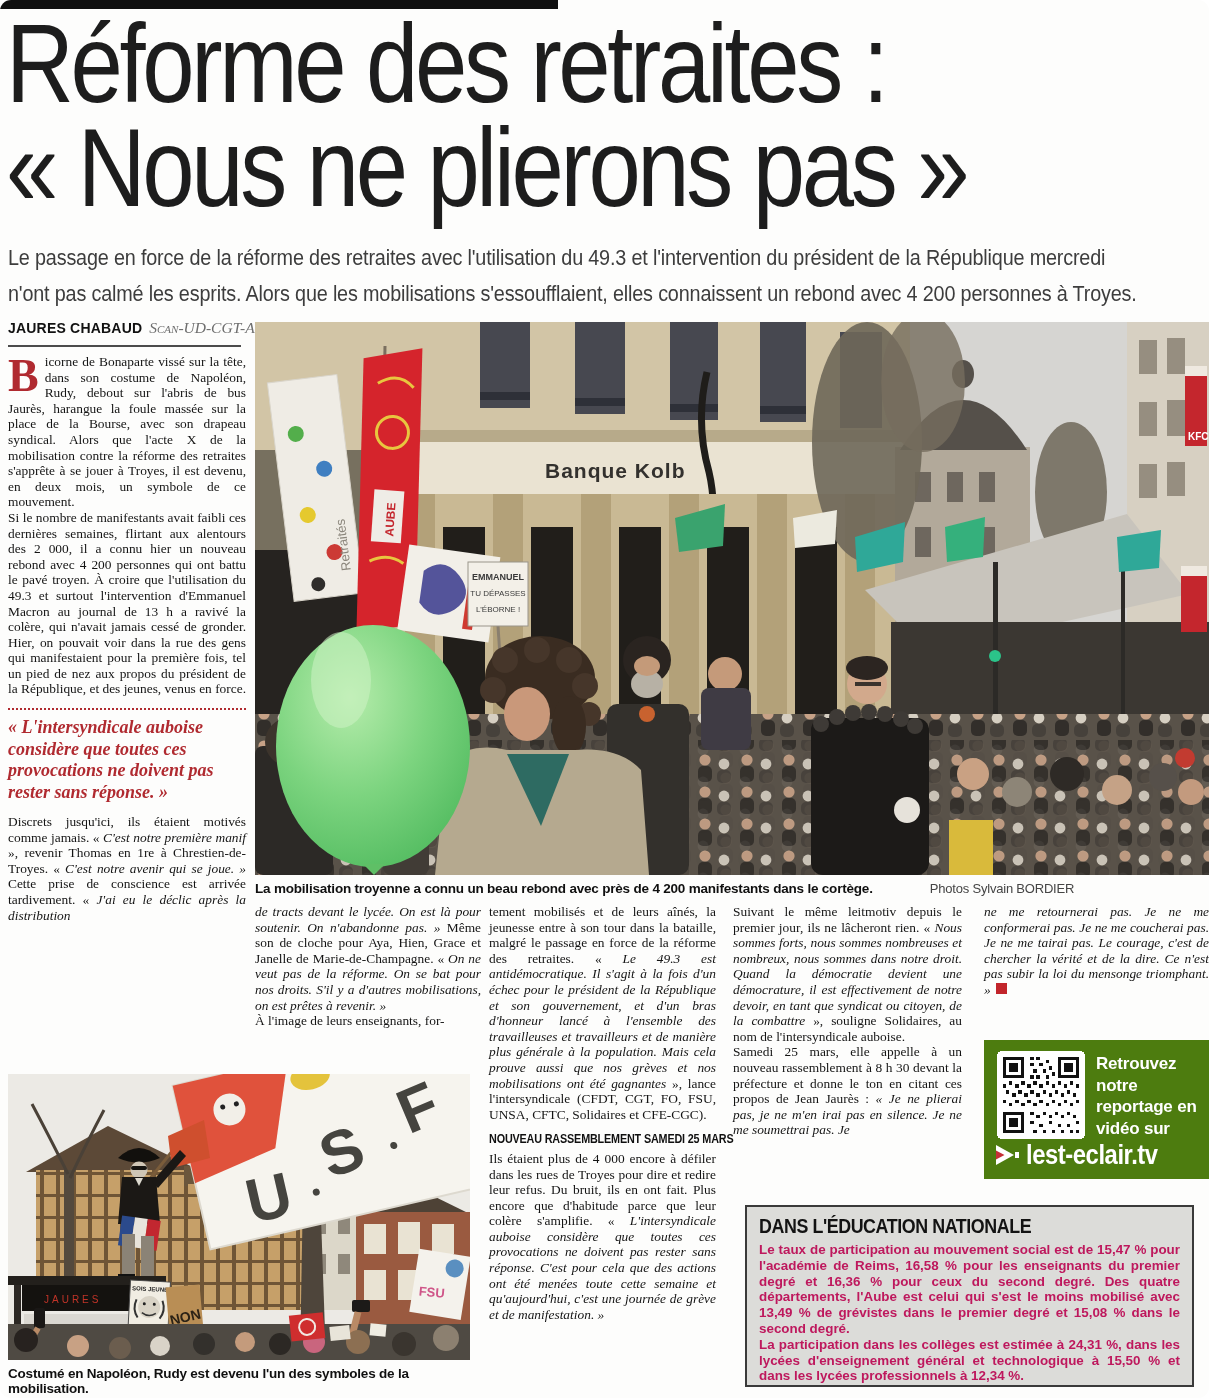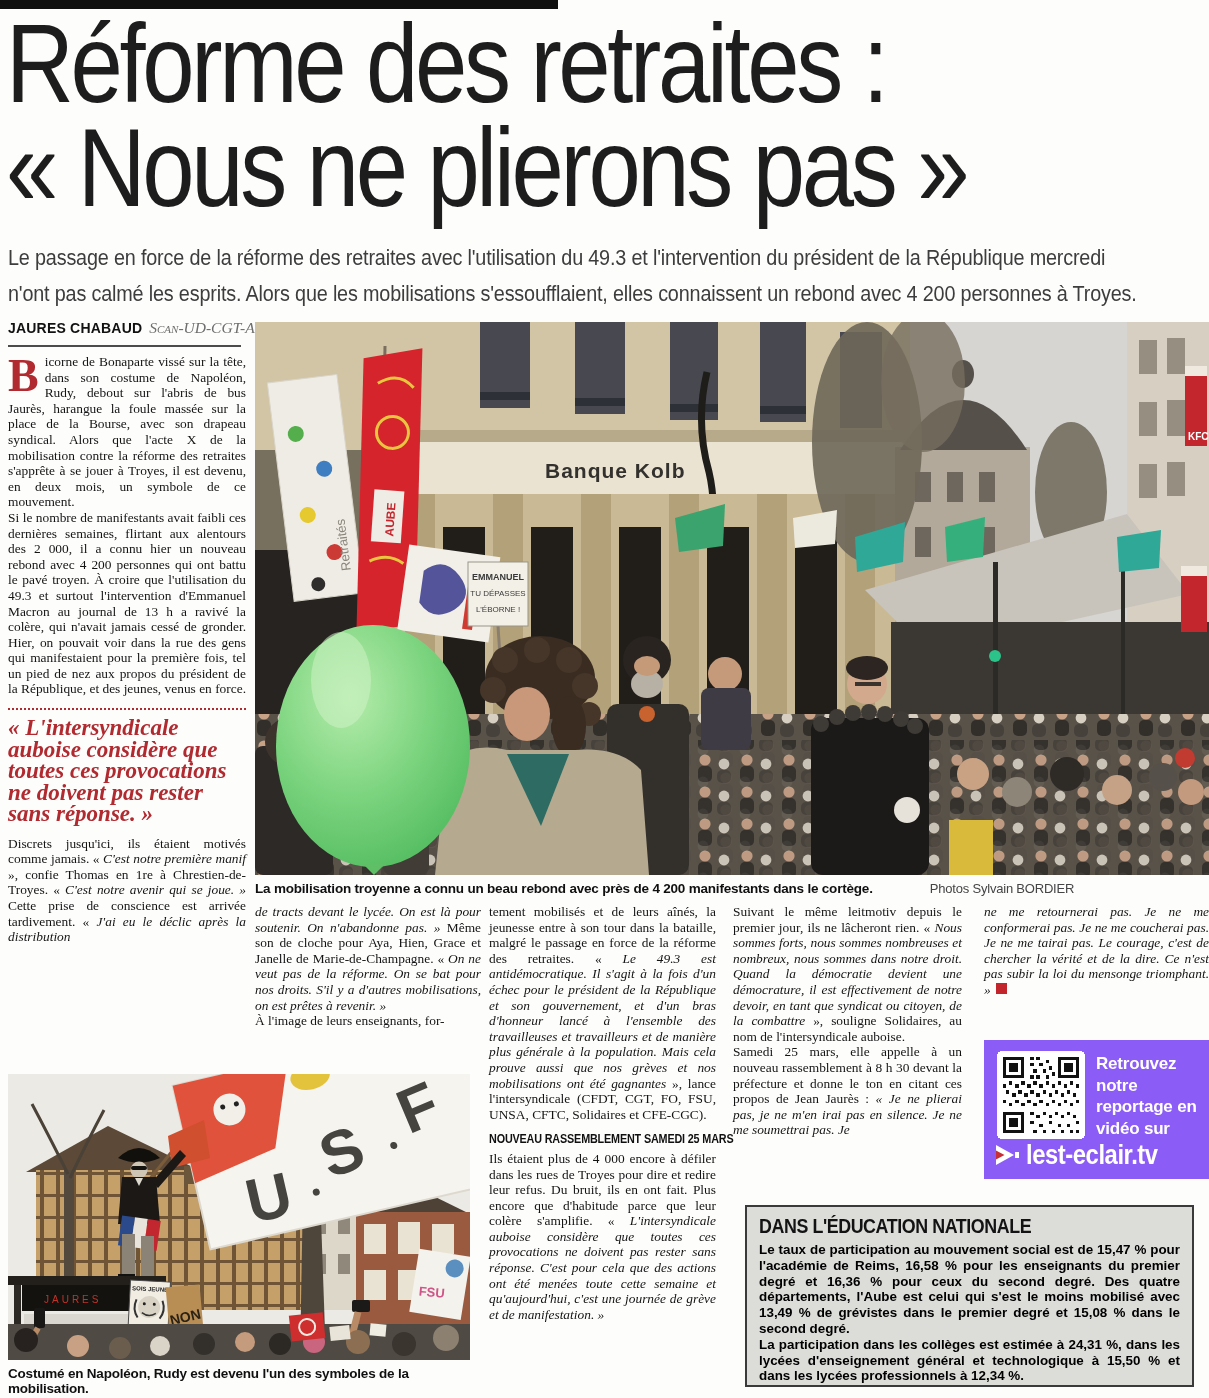--- a/index.html
+++ b/index.html
@@ -1,17 +1,17 @@
 <!DOCTYPE html>
 <html><head>
 <meta charset="utf-8">
 <style>
   html,body{margin:0;padding:0;background:#ffffff;}
   .page{position:relative;width:1209px;height:1398px;background:#fdfdfc;overflow:hidden;
-        font-family:"Liberation Serif",serif;color:#161616;}
+        font-family:"Liberation Serif",serif;color:#161616;border-radius:11px;}
   .abs{position:absolute;}
   
   .hl-line{font-family:"Liberation Sans",sans-serif;font-weight:400;font-size:112px;
            letter-spacing:-4px;white-space:nowrap;transform:scaleX(.84);transform-origin:0 0;
            line-height:104px;color:#1d1d1d;}
   
   .sf-line{font-family:"Liberation Sans",sans-serif;font-size:22.5px;color:#3d3d3d;
            letter-spacing:-.2px;white-space:nowrap;transform:scaleX(.88);transform-origin:0 0;
            line-height:36px;}
   
@@ -19,45 +19,45 @@
              letter-spacing:.2px;color:#111;}
   .by-credit{font-style:italic;font-variant:small-caps;font-size:15.5px;color:#6e6e6e;margin-left:7px;}
   .rule{border-top:2px solid #4c4c4c;}
   
   .col{font-size:13.4px;line-height:15.6px;text-align:justify;color:#141414;}
   .col p{margin:0;}
   .it{font-style:italic;}
   .dropcap{float:left;font-size:46px;line-height:38px;font-weight:700;color:#b02a30;
            padding:3px 6px 0 0;}
   .pq-sep{border-top:2px dotted #b02a30;margin:11px 0 7px;}
-  .pullquote{font-style:italic;font-weight:700;font-size:23px;line-height:21.5px;
+  .pullquote{font-style:italic;font-weight:700;font-size:18px;line-height:21.5px;
              color:#b02a30;text-align:left;margin:0 0 11px;}
   .subhead{font-family:"Liberation Sans",sans-serif;font-weight:700;font-size:13.5px;
            letter-spacing:-.2px;white-space:nowrap;transform:scaleX(.8);transform-origin:0 0;
            margin:9px 0 4px;color:#101010;}
   .caption{font-family:"Liberation Sans",sans-serif;font-weight:700;font-size:13.5px;
            letter-spacing:-.2px;color:#101010;}
   .caption .credit{font-weight:400;color:#454545;margin-left:9px;font-size:13px;padding-left:48px;}
   .endmark{display:inline-block;width:11px;height:11px;background:#c2252b;margin-left:5px;}
   
-  .videobox{background:#8b5cf6;}
+  .videobox{background:#4d7c0f;}
   .qr{position:absolute;left:13px;top:11px;width:88px;height:88px;background:#fff;border-radius:7px;}
   .promo{position:absolute;left:112px;top:13px;width:104px;color:#fff;
          font-family:"Liberation Sans",sans-serif;font-weight:700;font-size:17px;
          line-height:21.5px;letter-spacing:-.2px;}
   .siterow{position:absolute;left:9px;bottom:8px;display:flex;align-items:center;gap:5px;}
   .site{color:#fff;font-family:"Liberation Sans",sans-serif;font-weight:700;font-size:28px;
         letter-spacing:-.5px;white-space:nowrap;transform:scaleX(.85);transform-origin:0 50%;}
   
   .edubox{background:#dcdcd9;border:2px solid #3a3a3a;box-sizing:border-box;padding:7px 12px 6px;}
   .edu-title{font-family:"Liberation Sans",sans-serif;font-weight:700;font-size:21px;
              letter-spacing:-.5px;white-space:nowrap;transform:scaleX(.85);transform-origin:0 0;
              margin:0 0 4px;color:#131313;}
   .edu-p{font-family:"Liberation Sans",sans-serif;font-weight:700;font-size:13.4px;
-         line-height:15.8px;text-align:justify;color:#000000;margin:0;}
+         line-height:15.8px;text-align:justify;color:#be185d;margin:0;}
   .strip{background:#101010;}
   svg text{font-family:"Liberation Sans",sans-serif;}
 </style>
 </head>
 <body>
 
 <div class="page">
 
   <div class="abs strip" style="left:0;top:0;width:558px;height:9px;"></div>
 
@@ -74,21 +74,21 @@
   <div class="abs" style="left:8px;top:319px;">
     <span class="by-author">JAURES CHABAUD</span><span class="by-credit">Scan-UD-CGT-Aube_Com</span>
   </div>
   <div class="abs rule" style="left:8px;top:345px;width:233px;"></div>
 
   <div class="abs col" style="left:8px;top:354px;width:238px;">
     <p><span class="dropcap">B</span><span>icorne de Bonaparte vissé sur la tête, dans son costume de Napoléon, Rudy, debout sur l'abris de bus Jaurès, harangue la foule massée sur la place de la Bourse, avec son drapeau syndical. Alors que l'acte X de la mobilisation contre la réforme des retraites s'apprête à se jouer à Troyes, il est devenu, en deux mois, un symbole de ce mouvement.</span></p>
     <p>Si le nombre de manifestants avait faibli ces dernières semaines, flirtant aux alentours des 2 000, il a connu hier un nouveau rebond avec 4 200 personnes qui ont battu le pavé troyen. À croire que l'utilisation du 49.3 et surtout l'intervention d'Emmanuel Macron au journal de 13 h a ravivé la colère, qui n'avait jamais cessé de gronder. Hier, on pouvait voir dans la rue des gens qui manifestaient pour la première fois, tel un pied de nez aux propos du président de la République, et des jeunes, venus en force.</p>
     <div class="pq-sep"></div>
     <div class="pullquote">« L'intersyndicale auboise considère que toutes ces provocations ne doivent pas rester sans réponse. »</div>
-    <p><span>Discrets jusqu'ici, ils étaient motivés comme jamais. « </span><span class="it">C'est notre première manif</span><span> », confie Thomas en 1re à Chrestien-de-Troyes. « </span><span class="it">C'est notre avenir qui se joue. »</span><span> Cette prise de conscience est arrivée tardivement. « </span><span class="it">J'ai eu le déclic après la distribution</span></p>
+    <p><span>Discrets jusqu'ici, ils étaient motivés comme jamais. « </span><span class="it">C'est notre première manif</span><span> », revenir Thomas en 1re à Chrestien-de-Troyes. « </span><span class="it">C'est notre avenir qui se joue. »</span><span> Cette prise de conscience est arrivée tardivement. « </span><span class="it">J'ai eu le déclic après la distribution</span></p>
   </div>
 
   <div class="abs" style="left:255px;top:322px;width:954px;height:553px;">
     <svg viewBox="0 0 954 553" width="954" height="553" preserveAspectRatio="none">
       <defs>
         <pattern id="crowdp" width="42" height="32" patternUnits="userSpaceOnUse">
           <rect width="42" height="32" fill="#595249"></rect>
           <circle cx="9" cy="8" r="5.6" fill="#c7a287"></circle>
           <rect x="2" y="14" width="14" height="16" rx="5" fill="#322e2a"></rect>
           <circle cx="28" cy="12" r="5.4" fill="#d6cfc2"></circle>

